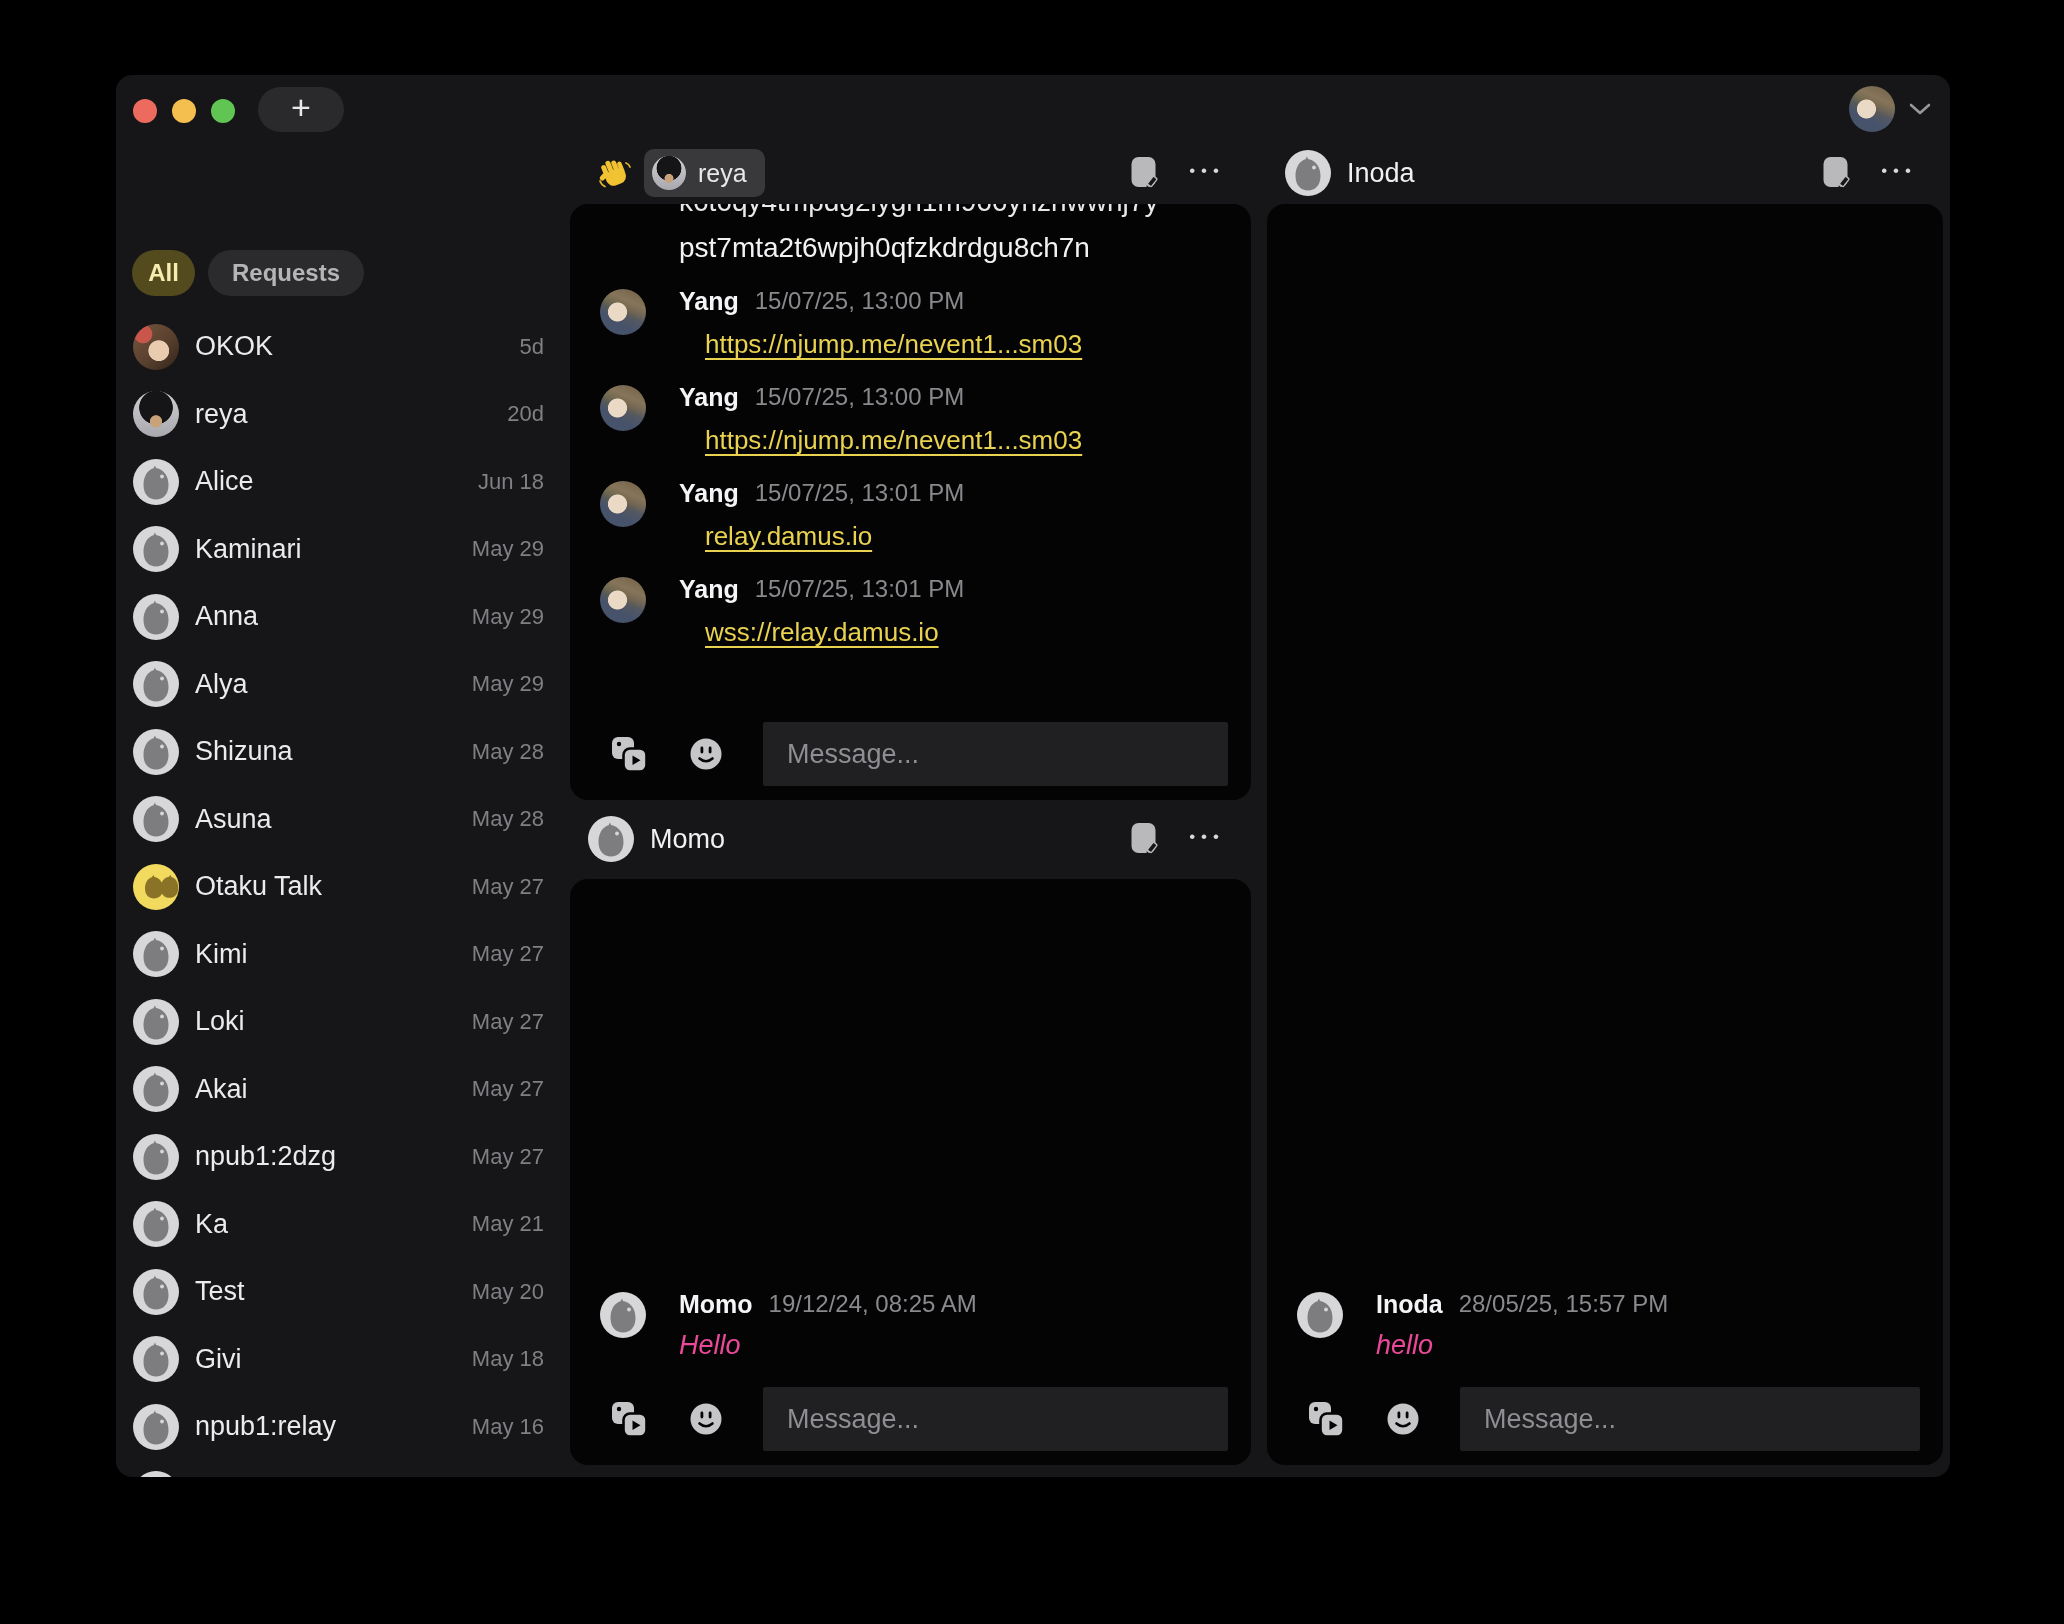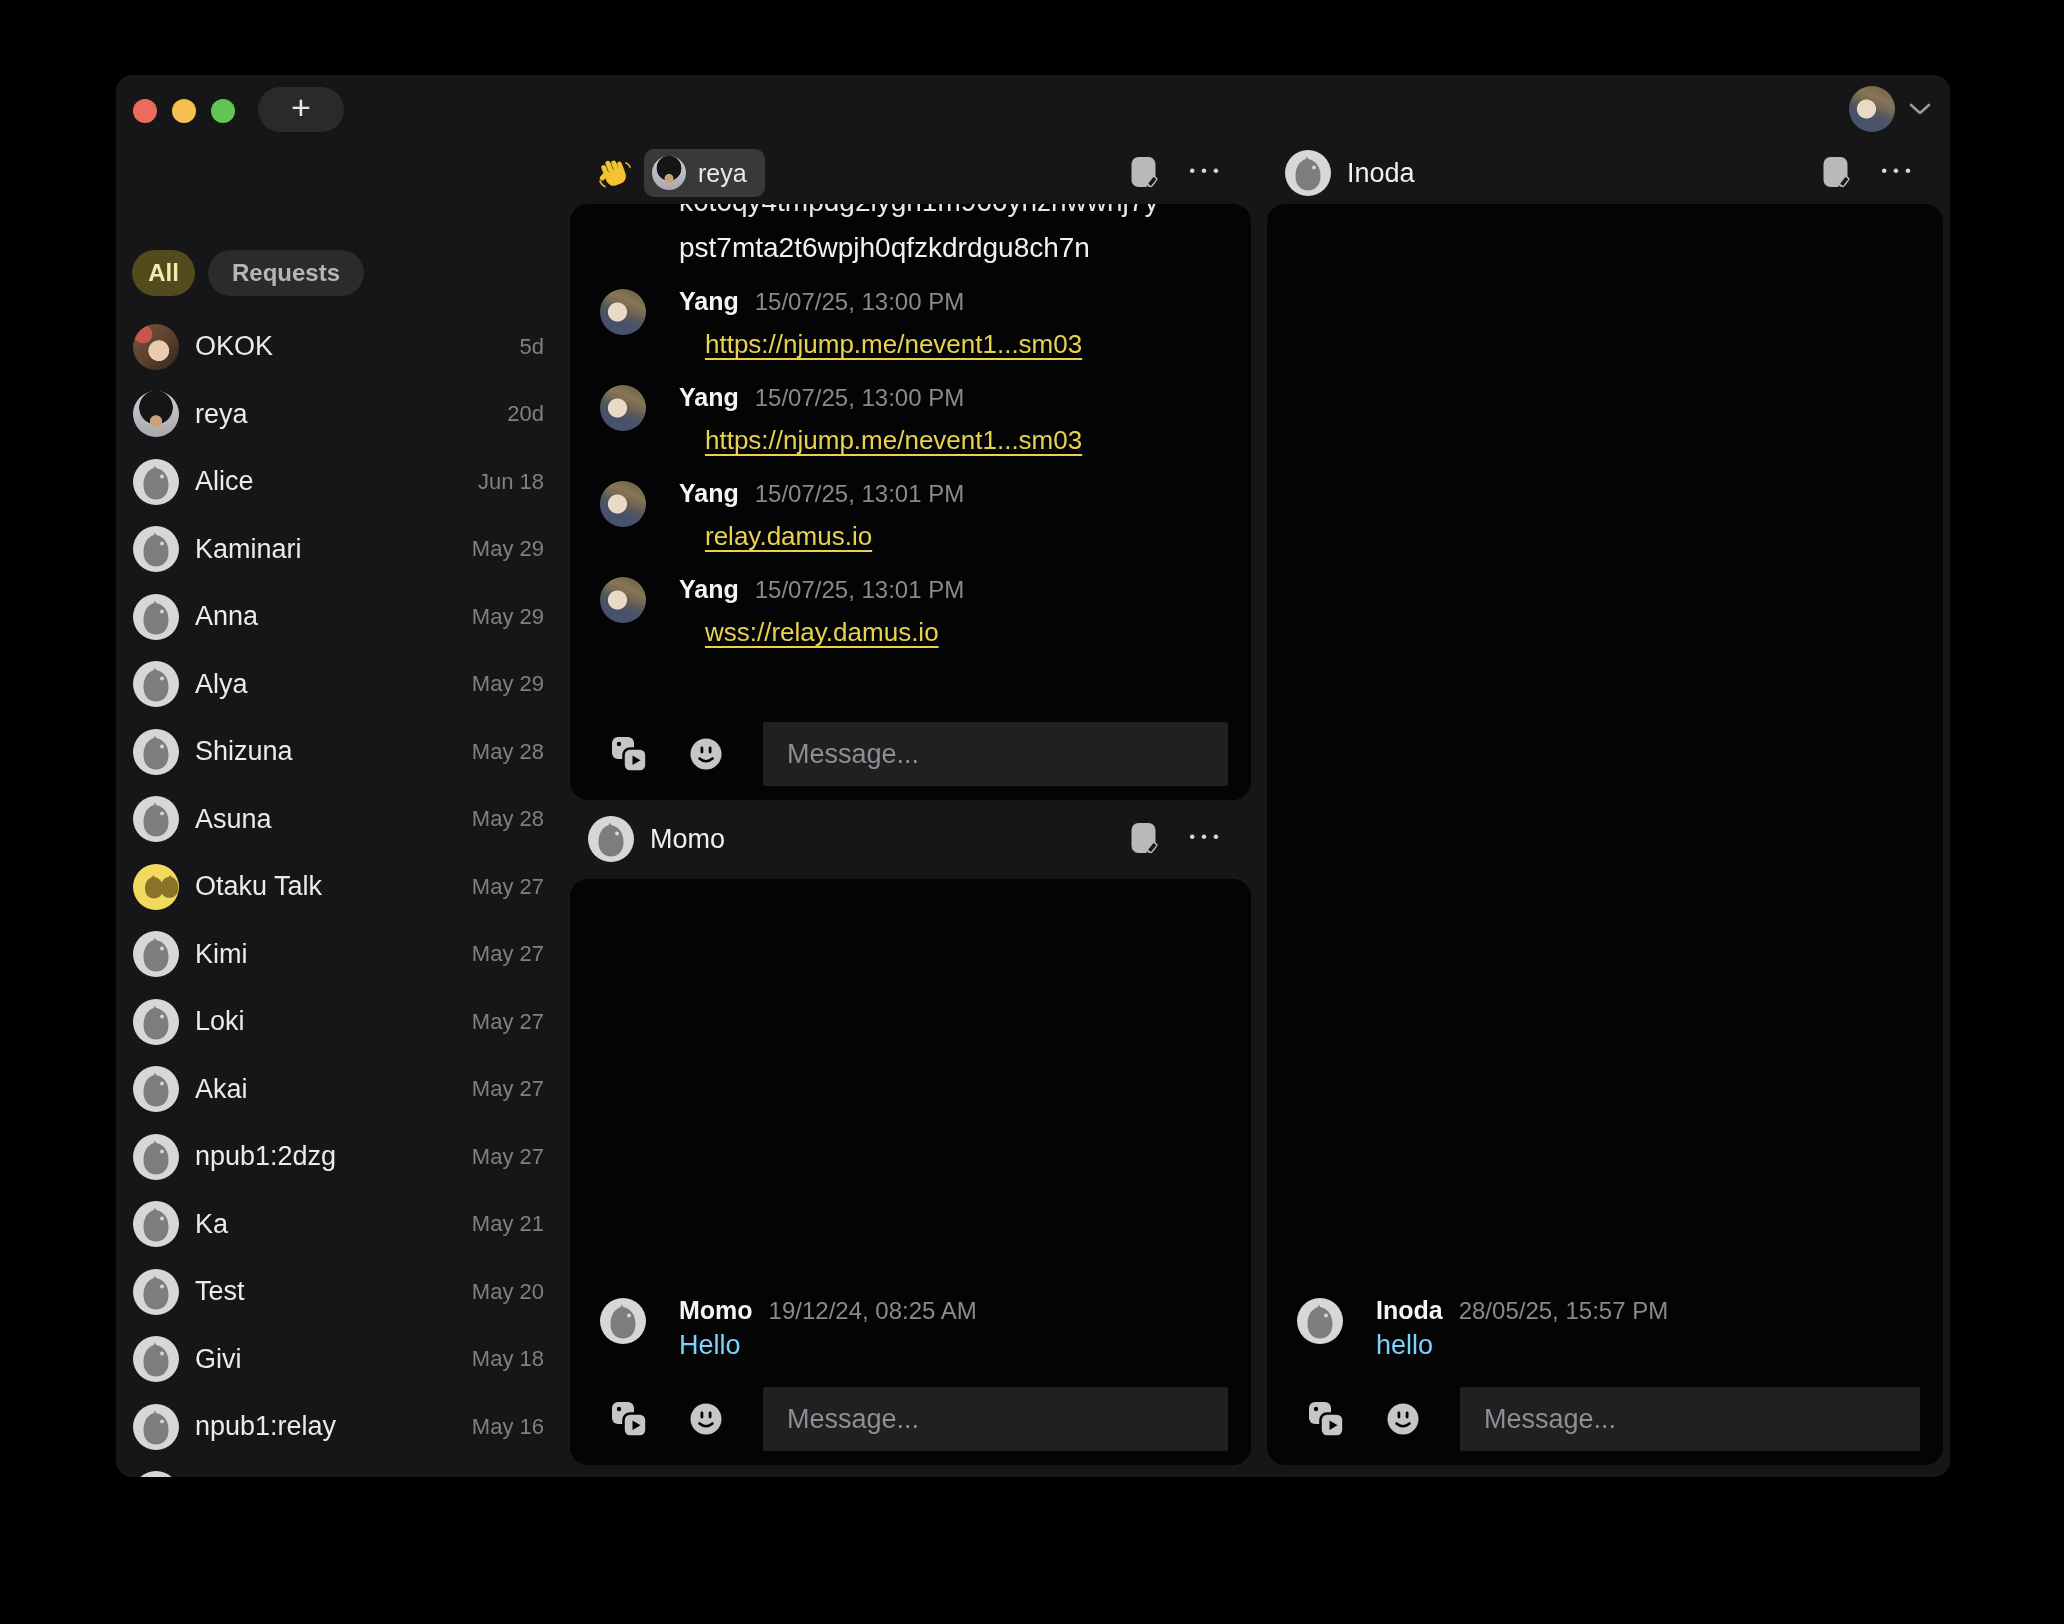--- a/index.html
+++ b/index.html
@@ -91,25 +91,25 @@
   .hdr-pill .av { width:34px; height:34px; }
   .hdr-pill .pname { font-size:25px; color:#e8e8ea; }
   .chat-header > .av.big { width:46px; height:46px; }
   .hdr-name { font-size:27px; color:#f0f0f2; font-weight:500; margin-left:16px; }
 
   .msgs { position:absolute; inset:0; overflow:hidden; padding:0 24px 0 30px; }
   .clip-line { font-size:28px; color:#e8e8ea; margin:-18px 0 0 79px; white-space:nowrap; }
   .cont-line { font-size:28px; color:#f2f2f4; margin:14px 0 0 79px; white-space:nowrap; }
   .msg { display:flex; gap:33px; margin-top:23px; }
   .msg .av { width:46px; height:46px; margin-top:2px; }
-  .mrow { display:flex; align-items:center; gap:16px; }
+  .mrow { display:flex; align-items:flex-start; gap:16px; }
   .mauthor { font-size:25px; font-weight:700; color:#f5f5f7; }
   .mtime { font-size:24px; color:#8a8a8e; }
   .mlink { font-size:26px; color:#e9d24f; text-decoration:underline; text-underline-offset:5px; margin-top:13px; display:inline-block; cursor:pointer;margin-left:26px; }
-  .mtext { font-size:27px; color:#7dd3fc; margin-top:5px; }
+  .mtext { font-size:27px; color:#ec4899; margin-top:11px;font-style:italic; }
 
   .bottom-msg { position:absolute; left:30px; bottom:104px; display:flex; gap:33px; }
   .bottom-msg .av { width:46px; height:46px; margin-top:2px; }
 
   .input-row { position:absolute; left:0; right:0; bottom:14px; height:64px; display:flex; align-items:center; }
   .input-row .ic { flex:none; cursor:pointer; }
   .ic-media { width:37px; height:37px; margin-left:41px; }
   .ic-emoji { width:34px; height:34px; margin-left:41px; }
   .msg-input { margin-left:40px; margin-right:23px; flex:1; height:64px; background:#202022;
                border:none; outline:none; border-radius:2px; padding:0 24px;

